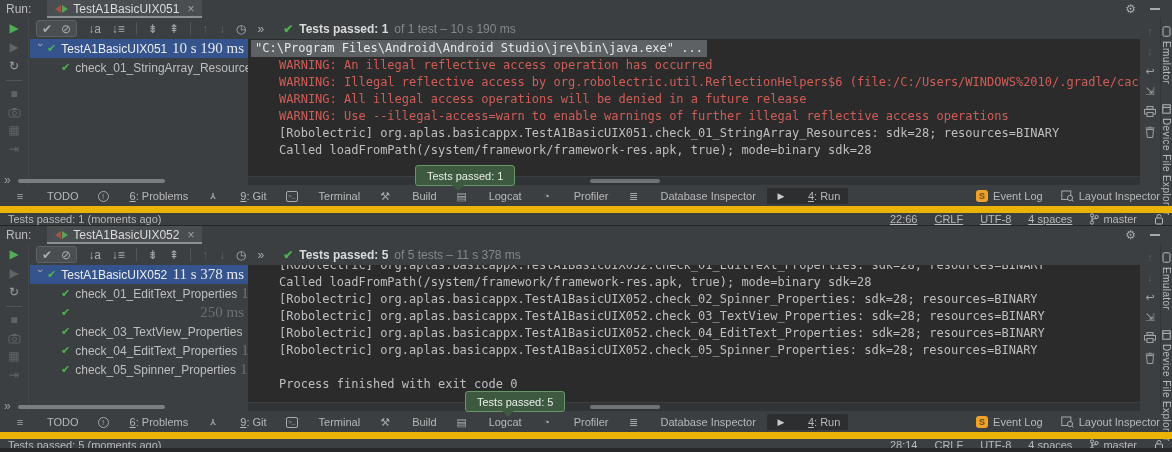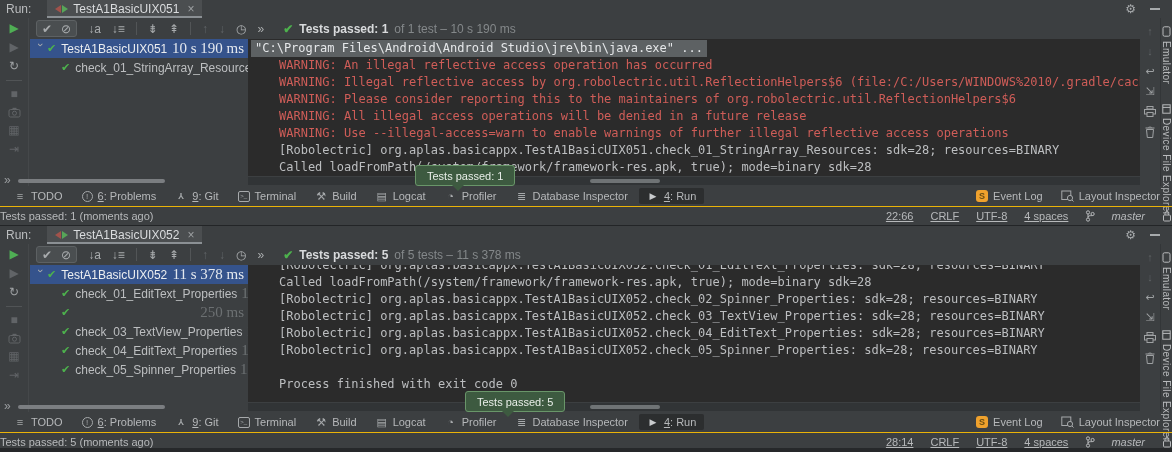--- a/index.html
+++ b/index.html
@@ -74,21 +74,21 @@
   
   .scrollrow{position:absolute;left:0;top:176px;right:12px;height:10px;}
   .more{position:absolute;left:4px;top:-3px;color:#9a9da0;font-size:12px;}
   .thumb1{position:absolute;left:18px;top:3px;width:147px;height:4px;border-radius:2px;background:#7b7e81;}
   .ctrack{position:absolute;left:248px;top:1px;width:892px;height:8px;background:#313436;}
   .cthumb{position:absolute;left:342px;top:2px;width:70px;height:4px;border-radius:2px;background:#6f7375;}
 
   
   .winbar{position:absolute;left:0;top:186px;right:0;height:20px;display:flex;align-items:center;padding:0 6px;font-size:11px;color:#b6b8ba;}
   .wleft{display:flex;align-items:center;gap:3px;}
-  .witem{display:flex;align-items:center;gap:5px;padding:2px 8px;border-radius:2px;white-space:nowrap;}
+  .witem{display:flex;align-items:center;gap:21px;padding:2px 8px;border-radius:2px;white-space:nowrap;}
   .witem.active{background:#2c2e2f;}
   .mn{text-decoration:underline;}
   .bicon{display:inline-flex;align-items:center;justify-content:center;min-width:12px;height:12px;font-size:11px;color:#a6a9ab;}
   .bicon[data-icon="todo"]::before{content:"≡";}
   .bicon[data-icon="problems"]{width:11px;height:11px;min-width:11px;border:1px solid #a6a9ab;border-radius:50%;font-size:8px;}
   .bicon[data-icon="problems"]::before{content:"!";}
   .bicon[data-icon="git"]{transform:rotate(180deg);font-size:9px;font-weight:bold;}
   .bicon[data-icon="git"]::before{content:"Y";}
   .bicon[data-icon="terminal"]{width:12px;height:11px;border:1px solid #a6a9ab;border-radius:2px;font-size:6px;}
   .bicon[data-icon="terminal"]::before{content:">_";}
@@ -96,24 +96,24 @@
   .bicon[data-icon="logcat"]::before{content:"▤";}
   .bicon[data-icon="profiler"]::before{content:"◔";}
   .bicon[data-icon="database"]::before{content:"≣";}
   .bicon[data-icon="run"]{color:#c9cbcd;font-size:9px;}
   .bicon[data-icon="run"]::before{content:"▶";}
   .wright{margin-left:auto;display:flex;align-items:center;gap:18px;margin-right:6px;}
   .wr-item{display:flex;align-items:center;gap:5px;white-space:nowrap;}
   .elogbadge{display:inline-flex;align-items:center;justify-content:center;width:12px;height:12px;border-radius:3px;background:#efa12d;color:#6b4d12;font-size:9px;font-weight:bold;}
 
   
-  .statusbar{position:absolute;left:0;top:206px;right:0;height:19px;border-top:1px solid #eab308;display:flex;align-items:center;font-size:11px;color:#b7b9bb;padding:0 0;}
+  .statusbar{position:absolute;left:0;top:206px;right:0;height:19px;border-top:7px solid #eab308;display:flex;align-items:center;font-size:11px;color:#b7b9bb;padding:0 8px;}
   .sright{margin-left:auto;display:flex;align-items:center;gap:17px;}
   .sseg{white-space:nowrap;text-decoration:underline;}
-  .brancher{display:flex;align-items:center;gap:16px;font-style:italic;}
+  .brancher{display:flex;align-items:center;gap:4px;}
 
   
   .balloon{position:absolute;top:165px;height:21px;background:#3d5a40;border:1px solid #699669;border-radius:3px;color:#e8eee8;font-size:11px;display:flex;align-items:center;padding:0 11px;z-index:6;}
   .balloon::after{content:"";position:absolute;left:36px;bottom:-6px;width:0;height:0;border:6px solid transparent;border-top-color:#3d5a40;border-bottom:none;}
   svg{display:block;}
 </style>
 </head>
 <body>
 
 <div id="panels">
@@ -189,21 +189,20 @@
           <span class="tpkg"></span>
 
         </div>
       </div>
 
     <div class="console">
 
     <div class="cline sel">"C:\Program Files\Android\Android Studio\jre\bin\java.exe" ...</div>
         <div class="cline red">WARNING: An illegal reflective access operation has occurred</div>
         <div class="cline red">WARNING: Illegal reflective access by org.robolectric.util.ReflectionHelpers$6 (file:/C:/Users/WINDOWS%2010/.gradle/caches/modules-2/files-2.</div>
-        <div class="cline red">WARNING: Please consider reporting this to the maintainers of org.robolectric.util.ReflectionHelpers$6</div>
         <div class="cline red">WARNING: All illegal access operations will be denied in a future release</div>
         <div class="cline red">WARNING: Use --illegal-access=warn to enable warnings of further illegal reflective access operations</div>
         <div class="cline">[Robolectric] org.aplas.basicappx.TestA1BasicUIX051.check_01_StringArray_Resources: sdk=28; resources=BINARY</div>
         <div class="cline">Called loadFromPath(/system/framework/framework-res.apk, true); mode=binary sdk=28</div>
       </div>
 
     <div class="constrip">
       <span class="cicon dim">↑</span>
       <span class="cicon dim">↓</span>
       <span class="cicon">↩</span>

